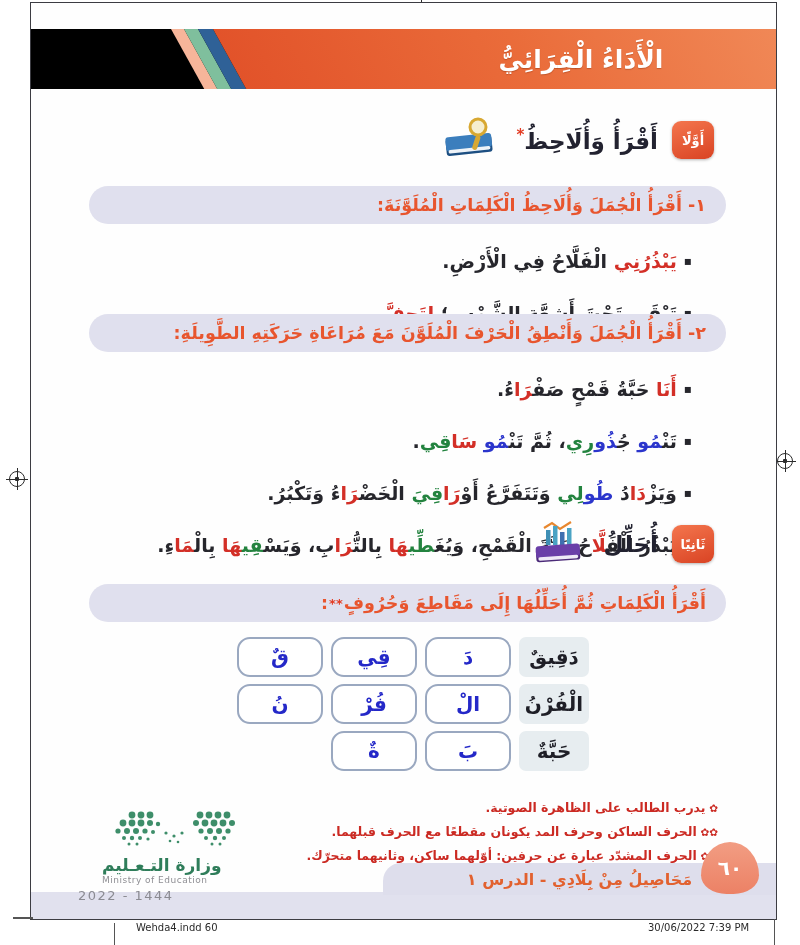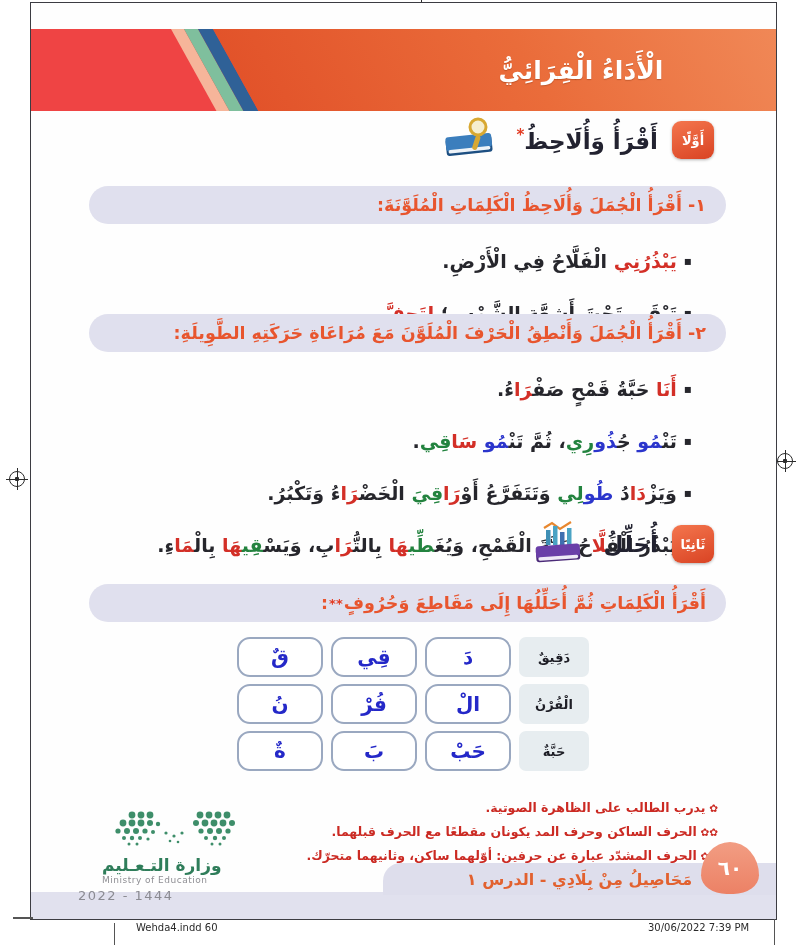--- a/index.html
+++ b/index.html
@@ -9,21 +9,21 @@
   
   .page{position:absolute;left:30px;top:2px;width:745px;height:916px;border:1px solid #3c3c42;background:#fefefe;}
 
   
   .reg{position:absolute;width:14px;height:14px;border:1.5px solid #2b2b2b;border-radius:50%;
        background:radial-gradient(circle,#2b2b2b 0 2px,transparent 2.5px);}
   .reg::before{content:"";position:absolute;left:-4px;right:-4px;top:50%;height:1px;background:#2b2b2b;}
   .reg::after{content:"";position:absolute;top:-4px;bottom:-4px;left:50%;width:1px;background:#2b2b2b;}
 
   
-  .banner{position:absolute;left:0;right:0;top:26px;height:82px;background:#ef4444;overflow:hidden;}
+  .banner{position:absolute;left:0;right:0;top:26px;height:60px;background:#000000;overflow:hidden;}
   .stripes{position:absolute;top:0;bottom:0;left:140px;right:-90px;display:flex;
            transform:skewX(29deg);transform-origin:0 0;}
   .stripe-peach{width:13px;background:#f6b59a;}
   .stripe-green{width:14px;background:#7fbf9d;}
   .stripe-blue{width:15px;background:#2f6197;}
   .stripe-orange{flex:1;background:linear-gradient(90deg,#e2532a 0%,#ea6c3a 45%,#f29160 100%);}
   .banner-title{position:absolute;left:430px;top:50%;transform:translateY(-50%);width:240px;
                 text-align:center;color:#ffffff;font-size:25px;font-weight:bold;direction:rtl;
                 text-shadow:0 1px 1px rgba(120,40,0,.35);}
 
@@ -45,21 +45,21 @@
   
   .sents{position:absolute;right:84px;direction:rtl;text-align:right;}
   .sent{font-weight:bold;font-size:19px;line-height:52px;white-space:nowrap;}
   .bullet{color:#26262c;font-size:12px;margin-left:7px;vertical-align:3px;}
   .seg-d{color:#26262c;} .seg-r{color:#d32f27;} .seg-b{color:#2b35cc;} .seg-g{color:#23833f;}
 
   
   .an-table{position:absolute;top:634px;right:187px;direction:rtl;}
   .an-row{display:flex;gap:8px;margin-bottom:7px;}
   .an-word{width:70px;height:40px;background:#e7edf0;border-radius:7px;display:flex;align-items:center;
-           justify-content:center;font-weight:bold;font-size:13px;color:#1e1e26;}
+           justify-content:center;font-weight:bold;font-size:20px;color:#1e1e26;}
   .an-box{width:86px;height:40px;background:#ffffff;border:2px solid #9aa8c0;border-radius:13px;
           box-sizing:border-box;display:flex;align-items:center;justify-content:center;
           font-weight:bold;font-size:20px;color:#2428c8;}
 
   
   .footnotes{position:absolute;top:793px;right:58px;direction:rtl;text-align:right;color:#cb2a23;
              font-size:12.5px;font-weight:bold;line-height:24px;}
   .fn-marker{font-size:10.5px;letter-spacing:-1px;}
 
   
@@ -171,21 +171,20 @@
           <div class="an-box">قٌ</div>
         </div>
         <div class="an-row">
           <div class="an-word">الْفُرْنُ</div>
           <div class="an-box">الْ</div>
           <div class="an-box">فُرْ</div>
           <div class="an-box">نُ</div>
         </div>
         <div class="an-row">
           <div class="an-word">حَبَّةٌ</div>
-          <div class="an-box">حَبْ</div>
           <div class="an-box">بَ</div>
           <div class="an-box">ةٌ</div>
         </div>
       </div>
 
     <div class="footnotes">
         <div class="footnote"><span class="fn-marker">✿ </span>يدرب الطالب على الظاهرة الصوتية.</div>
         <div class="footnote"><span class="fn-marker">✿✿ </span>الحرف الساكن وحرف المد يكونان مقطعًا مع الحرف قبلهما.</div>
         <div class="footnote"><span class="fn-marker">✿✿ </span>الحرف المشدّد عبارة عن حرفين: أوّلهما ساكن، وثانيهما متحرّك.</div>
       </div>

